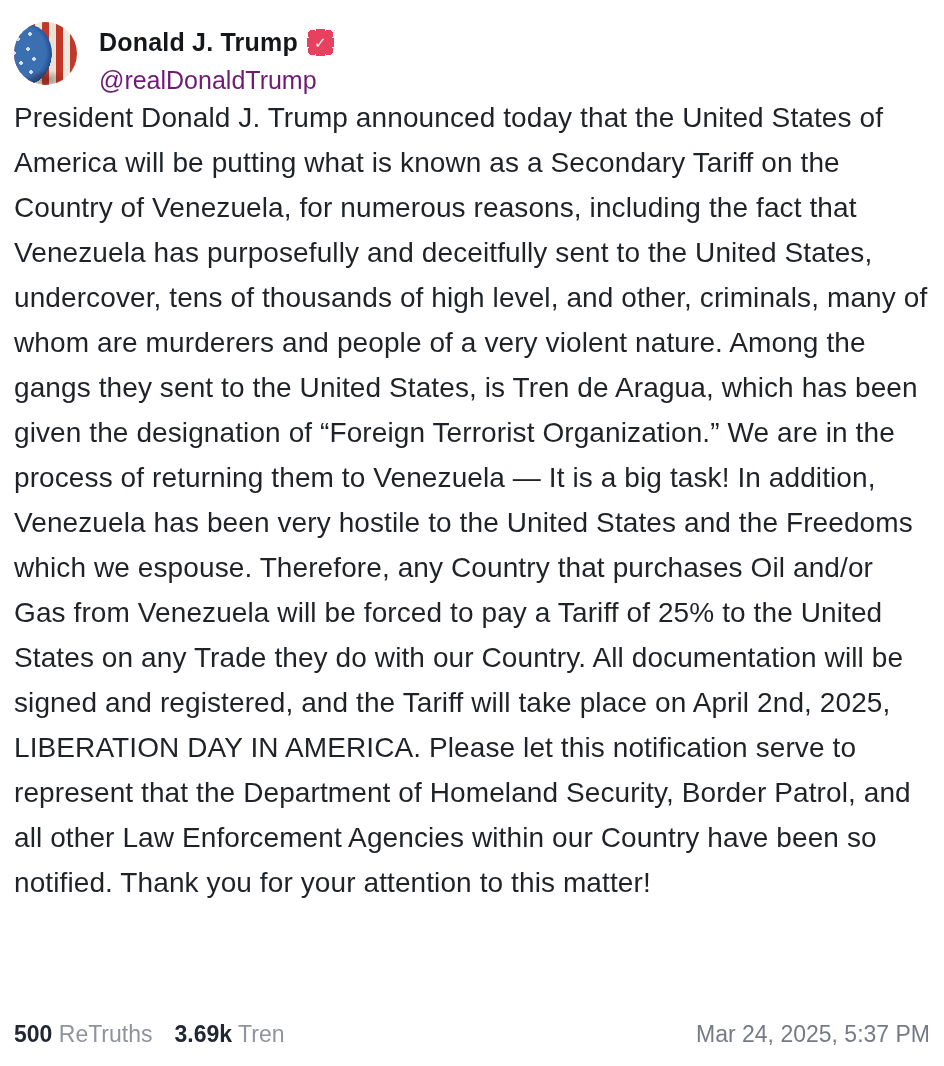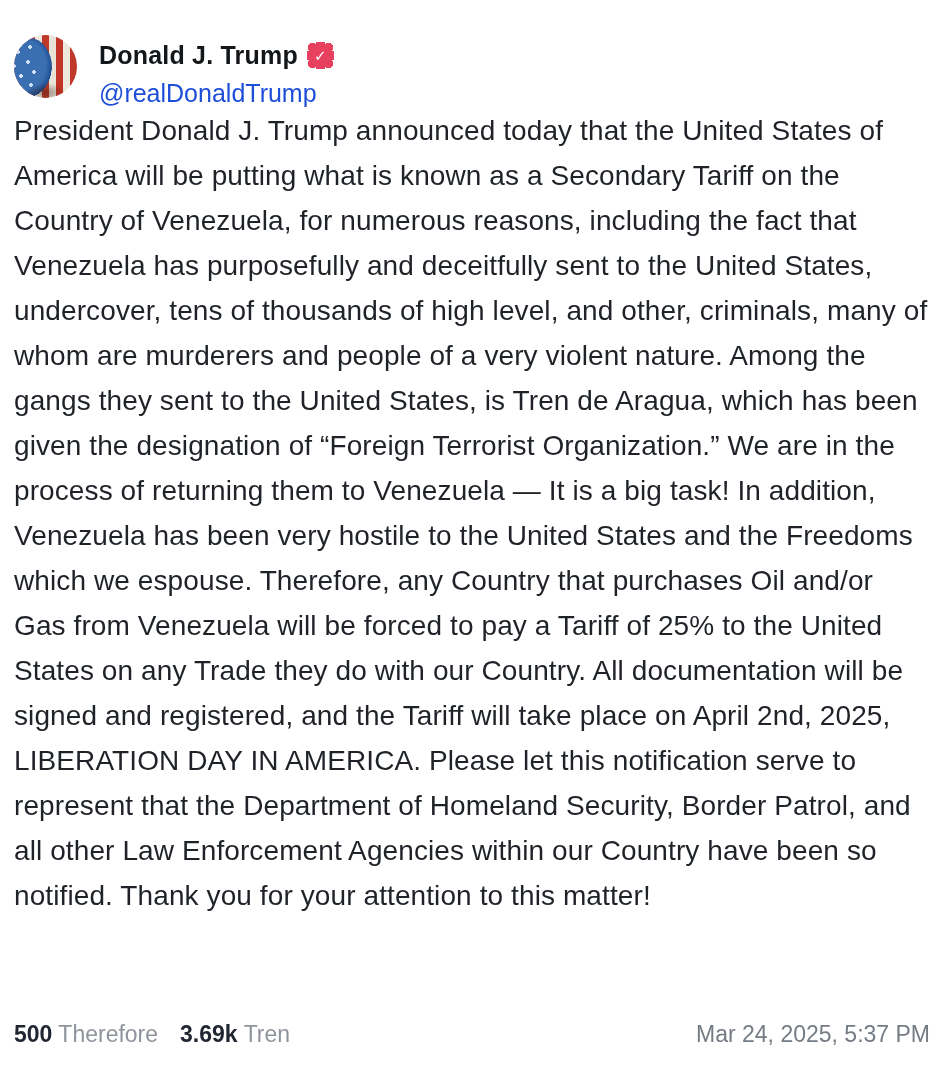--- a/index.html
+++ b/index.html
@@ -7,21 +7,21 @@
   body {
     width: 944px;
     height: 1066px;
     font-family: "Liberation Sans", "DejaVu Sans", sans-serif;
     color: #1f2328;
     overflow: hidden;
   }
   .post-card {
     width: 944px;
     height: 1066px;
-    padding: 35px 14px 14px 14px;
+    padding: 22px 14px 14px 14px;
     display: flex;
     flex-direction: column;
     background: #ffffff;
   }
   
   .post-header {
     display: flex;
     align-items: flex-start;
     gap: 22px;
   }
@@ -99,21 +99,21 @@
   .verified-badge .check {
     position: absolute; inset: 0;
     display: flex; align-items: center; justify-content: center;
     color: #ffffff;
     font-size: 15px;
     font-weight: bold;
     line-height: 1;
   }
   .handle {
     font-size: 25px;
-    color: #1d4ed8;
+    color: #701a75;
     margin-top: 9px;
     cursor: pointer;
   }
   
   .post-body {
     font-size: 28px;
     line-height: 45px;
     color: #1f2328;
     letter-spacing: 0.1px;
     width: 916px;
@@ -152,21 +152,21 @@
       <div class="handle">@realDonaldTrump</div>
     </div>
   </header>
 
   <div class="post-body">President Donald J. Trump announced today that the United States of America will be putting what is known as a Secondary Tariff on the Country of Venezuela, for numerous reasons, including the fact that Venezuela has purposefully and deceitfully sent to the United States, undercover, tens of thousands of high level, and other, criminals, many of whom are murderers and people of a very violent nature. Among the gangs they sent to the United States, is Tren de Aragua, which has been given the designation of “Foreign Terrorist Organization.” We are in the process of returning them to Venezuela — It is a big task! In addition, Venezuela has been very hostile to the United States and the Freedoms which we espouse. Therefore, any Country that purchases Oil and/or Gas from Venezuela will be forced to pay a Tariff of 25% to the United States on any Trade they do with our Country. All documentation will be signed and registered, and the Tariff will take place on April 2nd, 2025, LIBERATION DAY IN AMERICA. Please let this notification serve to represent that the Department of Homeland Security, Border Patrol, and all other Law Enforcement Agencies within our Country have been so notified. Thank you for your attention to this matter!</div>
 
   <footer class="post-footer">
     <div class="stats">
       <span class="stat">
         <span class="count">500</span>
-        <span class="label">Therefore</span>
+        <span class="label">ReTruths</span>
       </span>
       <span class="stat">
         <span class="count">3.69k</span>
         <span class="label">Tren</span>
       </span>
     </div>
     <span class="timestamp">Mar 24, 2025, 5:37 PM</span>
   </footer>
 
 </article>

